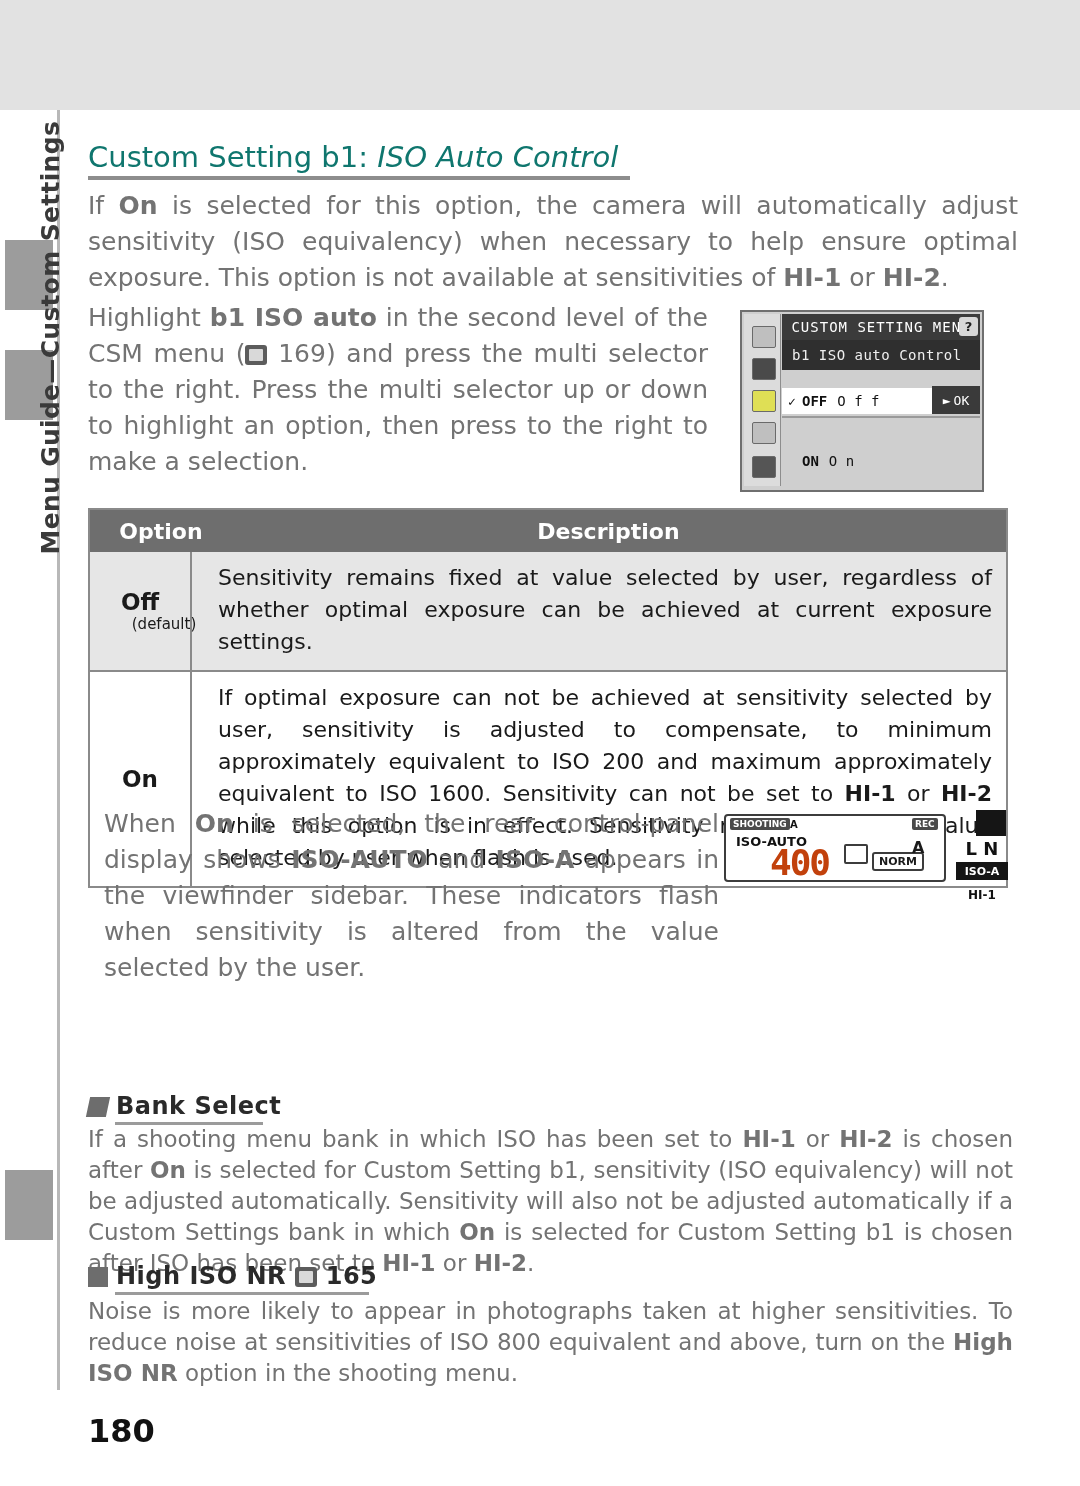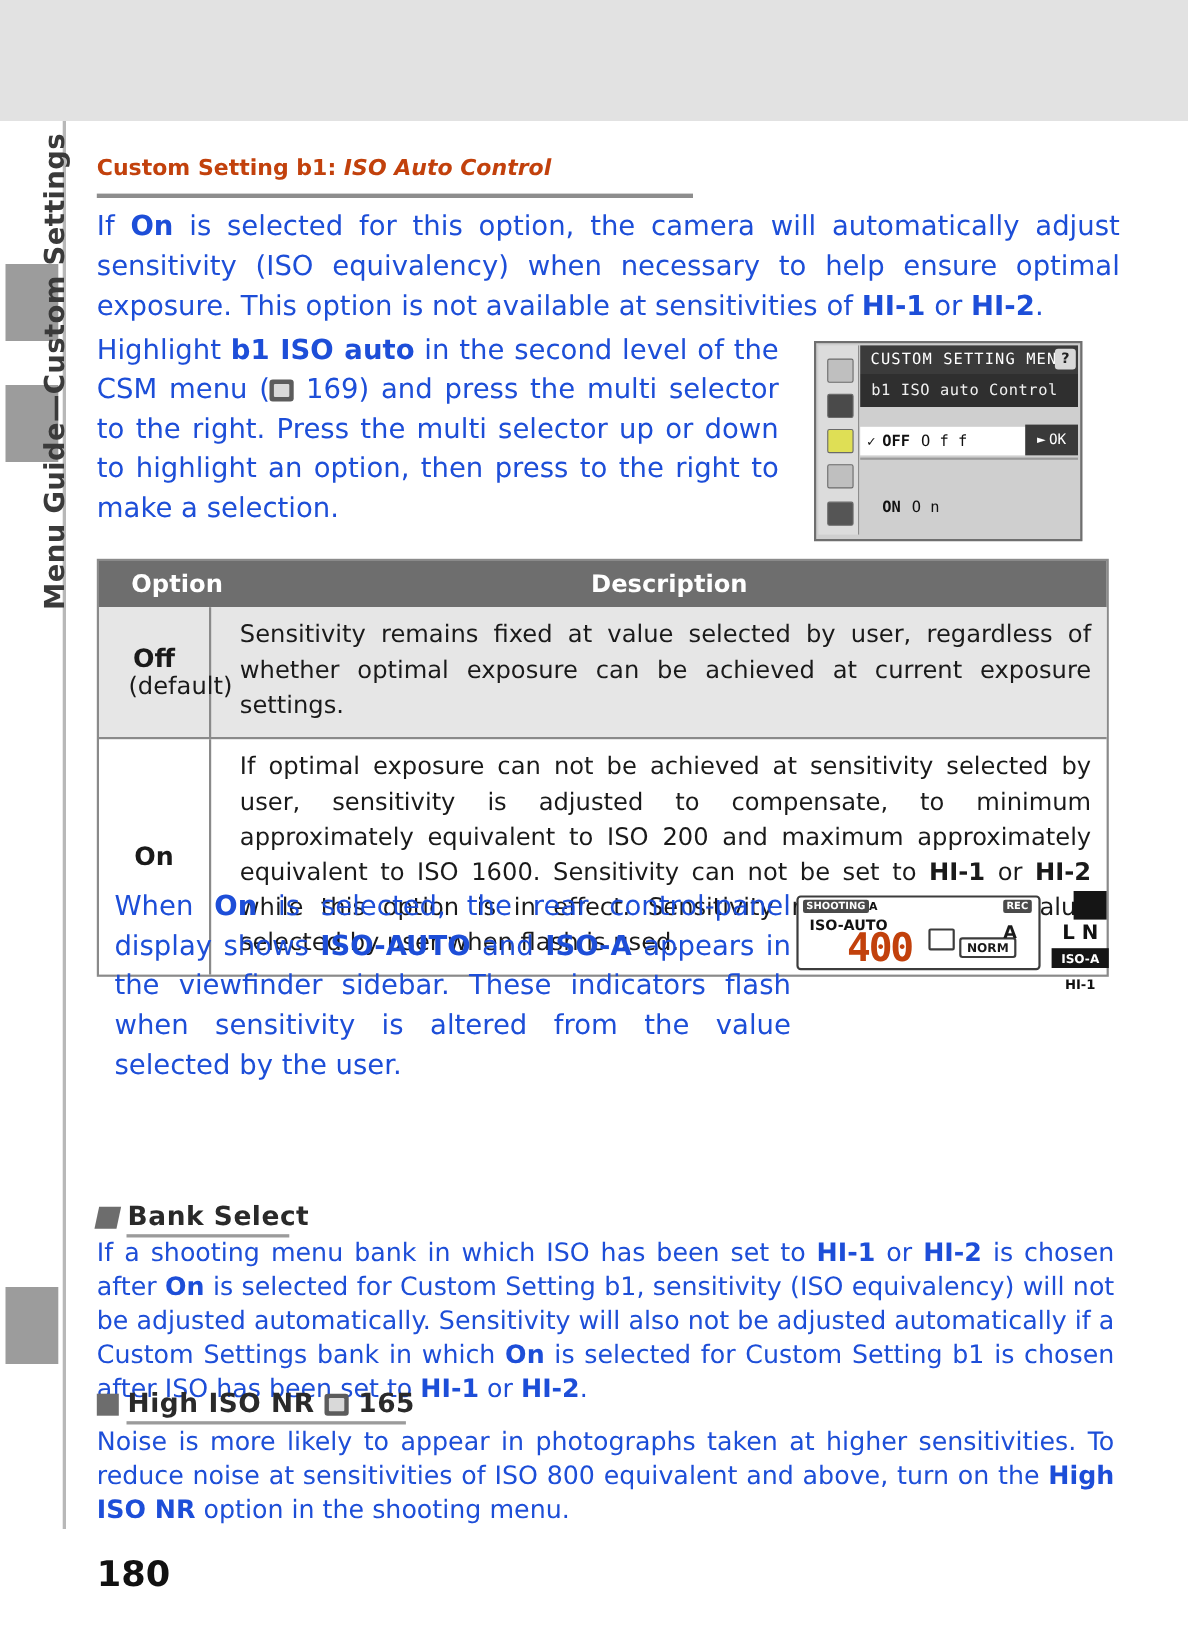--- a/index.html
+++ b/index.html
@@ -40,34 +40,34 @@
     text-align:center;
     font-size:25px;
     font-weight:bold;
     color:#3a3a3a;
     letter-spacing:0.3px;
     white-space:nowrap;
   }
   
   .heading {
     position:absolute; left:88px; top:140px; width:560px;
-    font-size:20px; font-weight:bold; color:#c2410c;
+    font-size:29px; font-weight:normal; color:#0f766e;
     white-space:nowrap;
   }
   .heading .ital { font-style:italic; }
   .heading-underline {
     position:absolute; left:88px; top:176px; width:542px; height:4px;
     background:#8d8d8d;
   }
   
   .para {
     position:absolute;
     font-size:25px;
     line-height:36px;
-    color:#1d4ed8;
+    color:#737373;
     text-align:justify;
   }
   .p1 { left:88px; top:188px; width:930px; }
   .p2 { left:88px; top:300px; width:620px; }
   .p3 { left:104px; top:806px; width:615px; }
   b { font-weight:bold; }
   
   .lcd {
     position:absolute; left:740px; top:310px; width:240px; height:178px;
     background:#cfcfcf; border:2px solid #6f6f6f;
@@ -138,21 +138,21 @@
   .th-opt { width:100px; display:flex; align-items:center; justify-content:center; }
   .th-desc { flex:1; display:flex; align-items:center; justify-content:center; }
   .trow { display:flex; border-top:2px solid #8a8a8a; }
   .trow.first { border-top:none; }
   .trow.shaded { background:#e6e6e6; }
   .td-opt {
     width:100px; border-right:2px solid #8a8a8a;
     display:flex; flex-direction:column; align-items:center; justify-content:center;
     font-size:23px; padding:10px 0;
   }
-  .td-opt .small { font-size:22px; font-weight:normal;margin-left:48px; }
+  .td-opt .small { font-size:15px; font-weight:normal;margin-left:48px; }
   .td-opt .bold { font-weight:bold; }
   .td-desc {
     flex:1; padding:10px 14px 12px 26px;
     font-size:22px; line-height:32px; text-align:justify;
   }
   
   .cp-wrap { position:absolute; left:716px; top:806px; width:300px; height:110px; }
   .cp-box {
     position:absolute; left:8px; top:8px; width:218px; height:64px;
     border:2px solid #3c3c3c; border-radius:4px; background:#fff;

